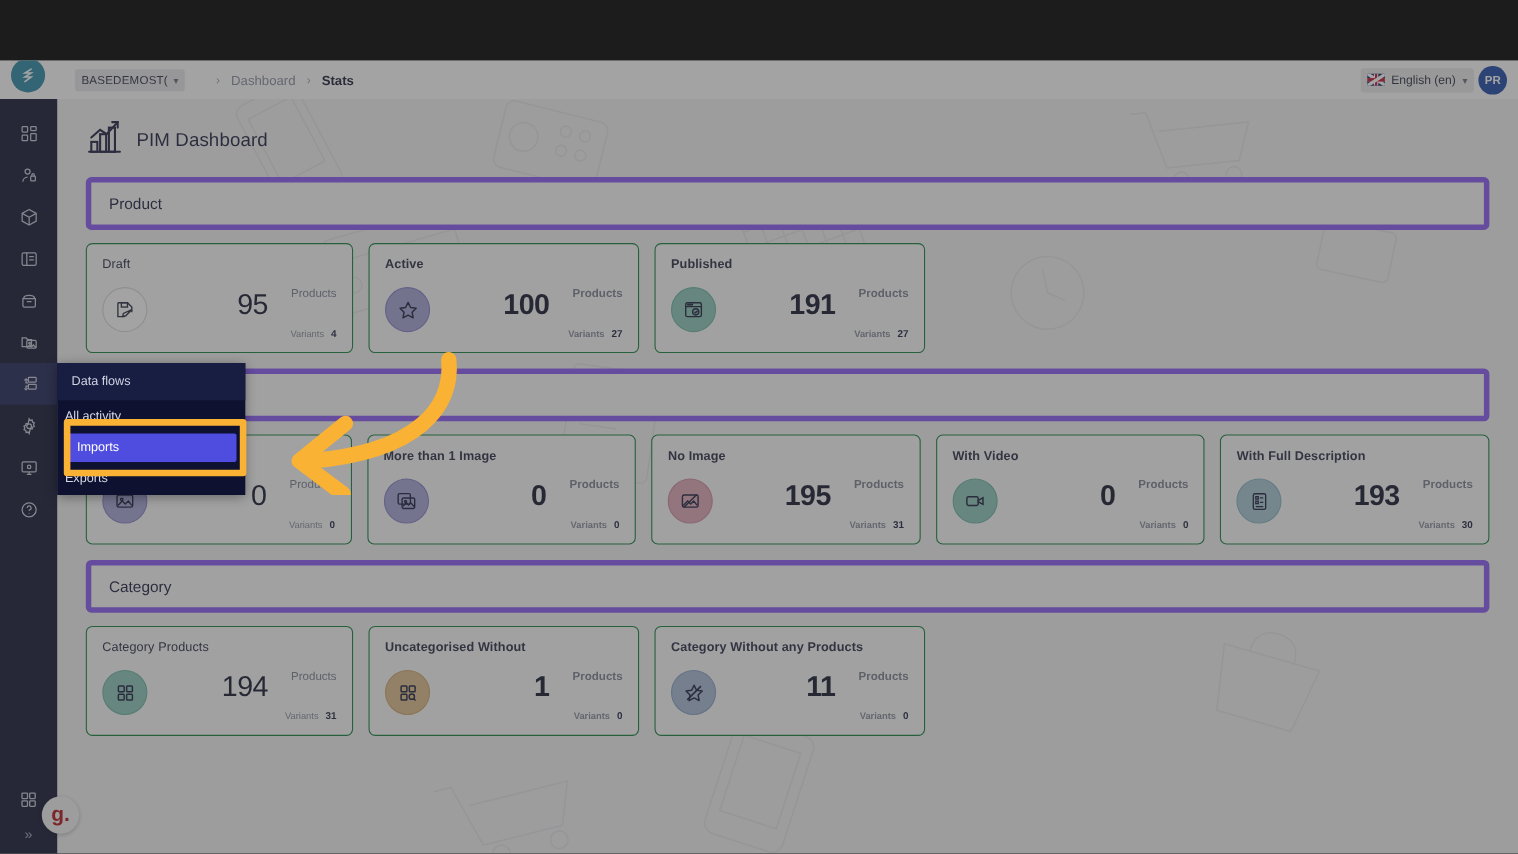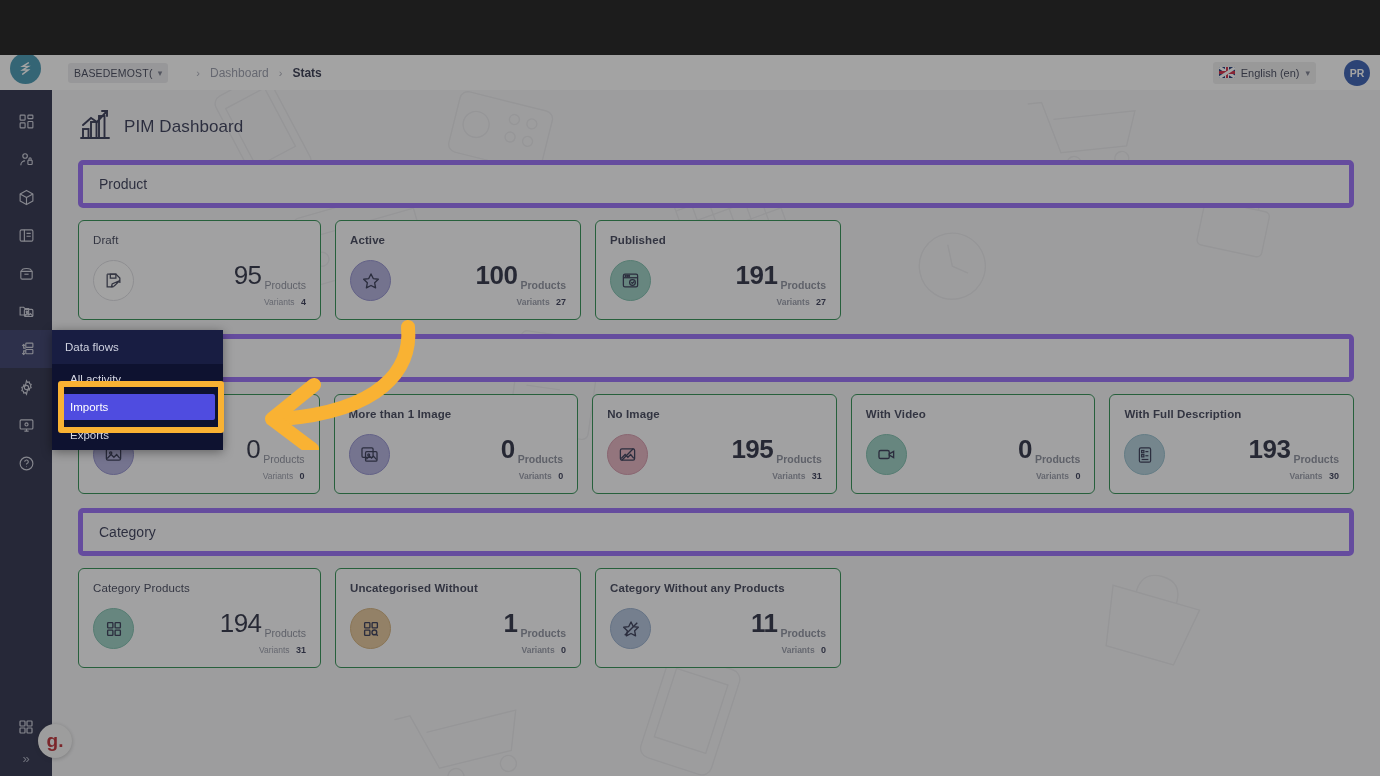--- a/index.html
+++ b/index.html
@@ -28,21 +28,21 @@
     color:#fff; font-size:16px; z-index:31;
   }
   .org-chip {
     margin-left:52px; height:20px; padding:0 6px; border-radius:3px; background:#e9e9ec;
     display:flex; align-items:center; gap:5px; font-size:10.5px; color:#2c3046; letter-spacing:.2px;
   }
   .crumb-sep { margin:0 10px; color:#9da0ad; font-size:11px; }
   .crumb { font-size:12px; color:#8c90a0;text-align:center; }
   .crumb.current { color:#1b1f38; font-weight:bold; }
   .crumbs { display:flex; align-items:center; margin-left:18px; }
-  .topbar-right { position:absolute; right:10px; top:0; height:35px; display:flex; align-items:center; gap:28px; }
+  .topbar-right { position:absolute; right:10px; top:0; height:35px; display:flex; align-items:center; gap:4px; }
   .lang-chip {
     height:22px; padding:0 6px; border-radius:3px; background:#ececed;
     display:flex; align-items:center; gap:6px; font-size:11px; color:#2c3046;
   }
   .flag { width:16px; height:11px; position:relative; overflow:hidden; border-radius:1px; background:#012169; }
   .flag:before, .flag:after {
     content:""; position:absolute; left:-2px; top:4px; width:21px; height:3px; background:#fff;
   }
   .flag:before { transform:rotate(33deg); }
   .flag:after { transform:rotate(-33deg); }
@@ -104,36 +104,36 @@
   }
   .card.w1 { width:243px; }
   .card.w2 { width:246px;font-weight:bold; }
   .card-title { font-size:11.5px; color:#2b2f47; letter-spacing:.1px; }
   .card-body { display:flex; align-items:flex-start; justify-content:space-between; margin-top:14px; }
   .badge-circle {
     width:41px; height:41px; border-radius:50%; display:flex; align-items:center; justify-content:center;
     flex:0 0 41px;
   }
   .stat { text-align:right; }
-  .stat-main { display:flex; align-items:flex-end; justify-content:flex-end; gap:3px; }
+  .stat-main { display:flex; align-items:flex-start; justify-content:flex-end; gap:21px; }
   .stat-num { font-size:26px; color:#14182f; letter-spacing:-.5px; }
   .stat-unit { font-size:10.5px; color:#7e8292; }
   .stat-sub { margin-top:6px; font-size:8.5px; color:#8a8e9e; }
   .stat-sub b { color:#1d2140; font-size:9px; margin-left:4px; }
 
   
   .dim { position:absolute; left:0; top:0; width:1380px; height:776px; background:rgba(60,60,60,.47); z-index:50; pointer-events:none; }
 
   
   .flyout {
     position:absolute; left:52px; top:330px; width:171px; background:#0e1230; z-index:60;
     box-shadow:0 2px 10px rgba(0,0,0,.4);
   }
   .flyout-head { padding:11px 13px; font-size:11.5px; color:#cfd2e0; background:#181d42; }
-  .flyout-item { padding:9px 18px; font-size:11.5px; color:#d6d8e4; }
+  .flyout-item { padding:9px 7px; font-size:11.5px; color:#d6d8e4; }
   .flyout-item.sel { background:#4f4ce0; color:#fff; margin:0 8px; border-radius:2px; padding:7px 10px; }
 
   
   .hl-box {
     position:absolute; left:58px; top:381px; width:166px; height:52px;
     border:6px solid #f9b233; border-radius:3px; z-index:62;
   }
   .arrow-svg { position:absolute; left:230px; top:315px; z-index:61; }
 
   .pattern-svg { position:absolute; inset:0; width:100%; height:100%; }

